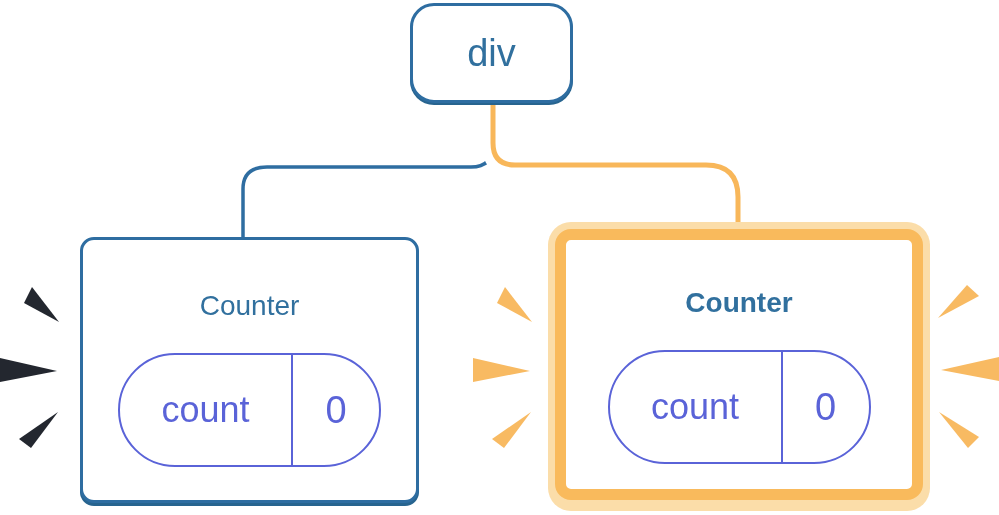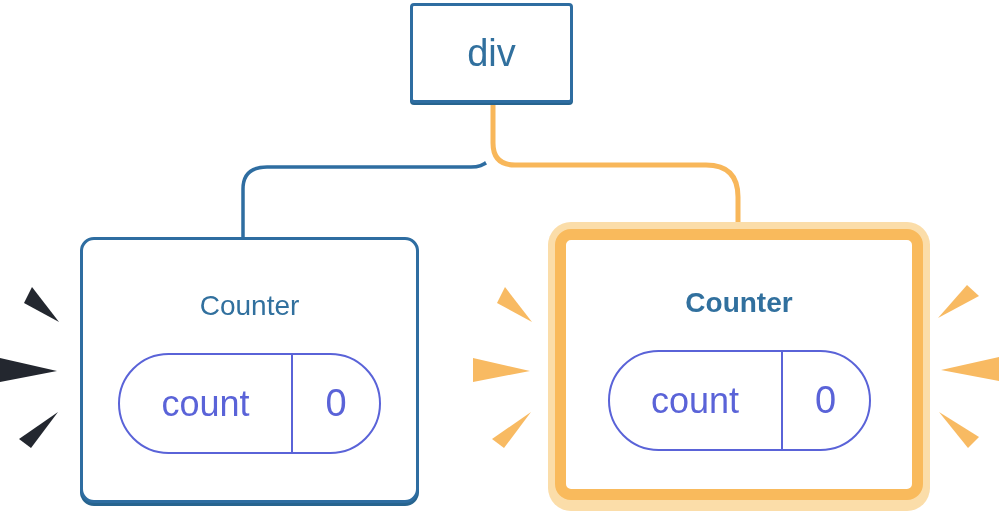--- a/index.html
+++ b/index.html
@@ -7,21 +7,21 @@
   .canvas{position:relative;width:999px;height:515px;overflow:hidden;background:#ffffff;}
   .edges,.sparks{position:absolute;left:0;top:0;width:999px;height:515px;pointer-events:none;}
 
   .edge-blue{fill:none;stroke:var(--blue);stroke-width:3.5;}
   .edge-casing{fill:none;stroke:#ffffff;stroke-width:24;}
   .edge-orange{fill:none;stroke:var(--orange);stroke-width:5;}
 
   .node-div{
     position:absolute;left:410px;top:3px;width:163px;height:100px;
     box-sizing:border-box;background:#fff;border:3px solid var(--blue);
-    border-radius:4px;box-shadow:0 2px 0 var(--blue-dark);
+    border-radius:24px;box-shadow:0 2px 0 var(--blue-dark);
     display:flex;align-items:center;justify-content:center;
     font-size:38px;color:var(--text-blue);
   }
 
   .card{position:absolute;box-sizing:border-box;background:#ffffff;
     display:flex;flex-direction:column;align-items:center;}
   .card-left{
     left:80px;top:237px;width:339px;height:266px;
     border:3px solid var(--blue);border-radius:14px;
     box-shadow:0 3px 0 var(--blue-dark);
@@ -31,21 +31,21 @@
     border:11px solid var(--orange-border);border-radius:16px;
     box-shadow:0 0 0 7px var(--peach), 0 4px 0 7px var(--peach);
   }
   .card-title{
     margin-top:45px;font-size:28px;line-height:42px;color:var(--text-blue);
     font-weight:500;
   }
   .card-right .card-title{font-weight:700;margin-top:42px;}
 
   .pill{
-    margin-top:26px;width:263px;height:101px;box-sizing:border-box;
+    margin-top:26px;width:263px;height:114px;box-sizing:border-box;
     border:2.5px solid var(--indigo);border-radius:60px;
     display:flex;overflow:hidden;background:#fff;
   }
   .pill-key{
     flex:1;display:flex;align-items:center;justify-content:center;
     border-right:2.5px solid var(--indigo);
     font-size:36px;color:var(--indigo);
   }
   .pill-value{
     width:86px;display:flex;align-items:center;justify-content:center;

